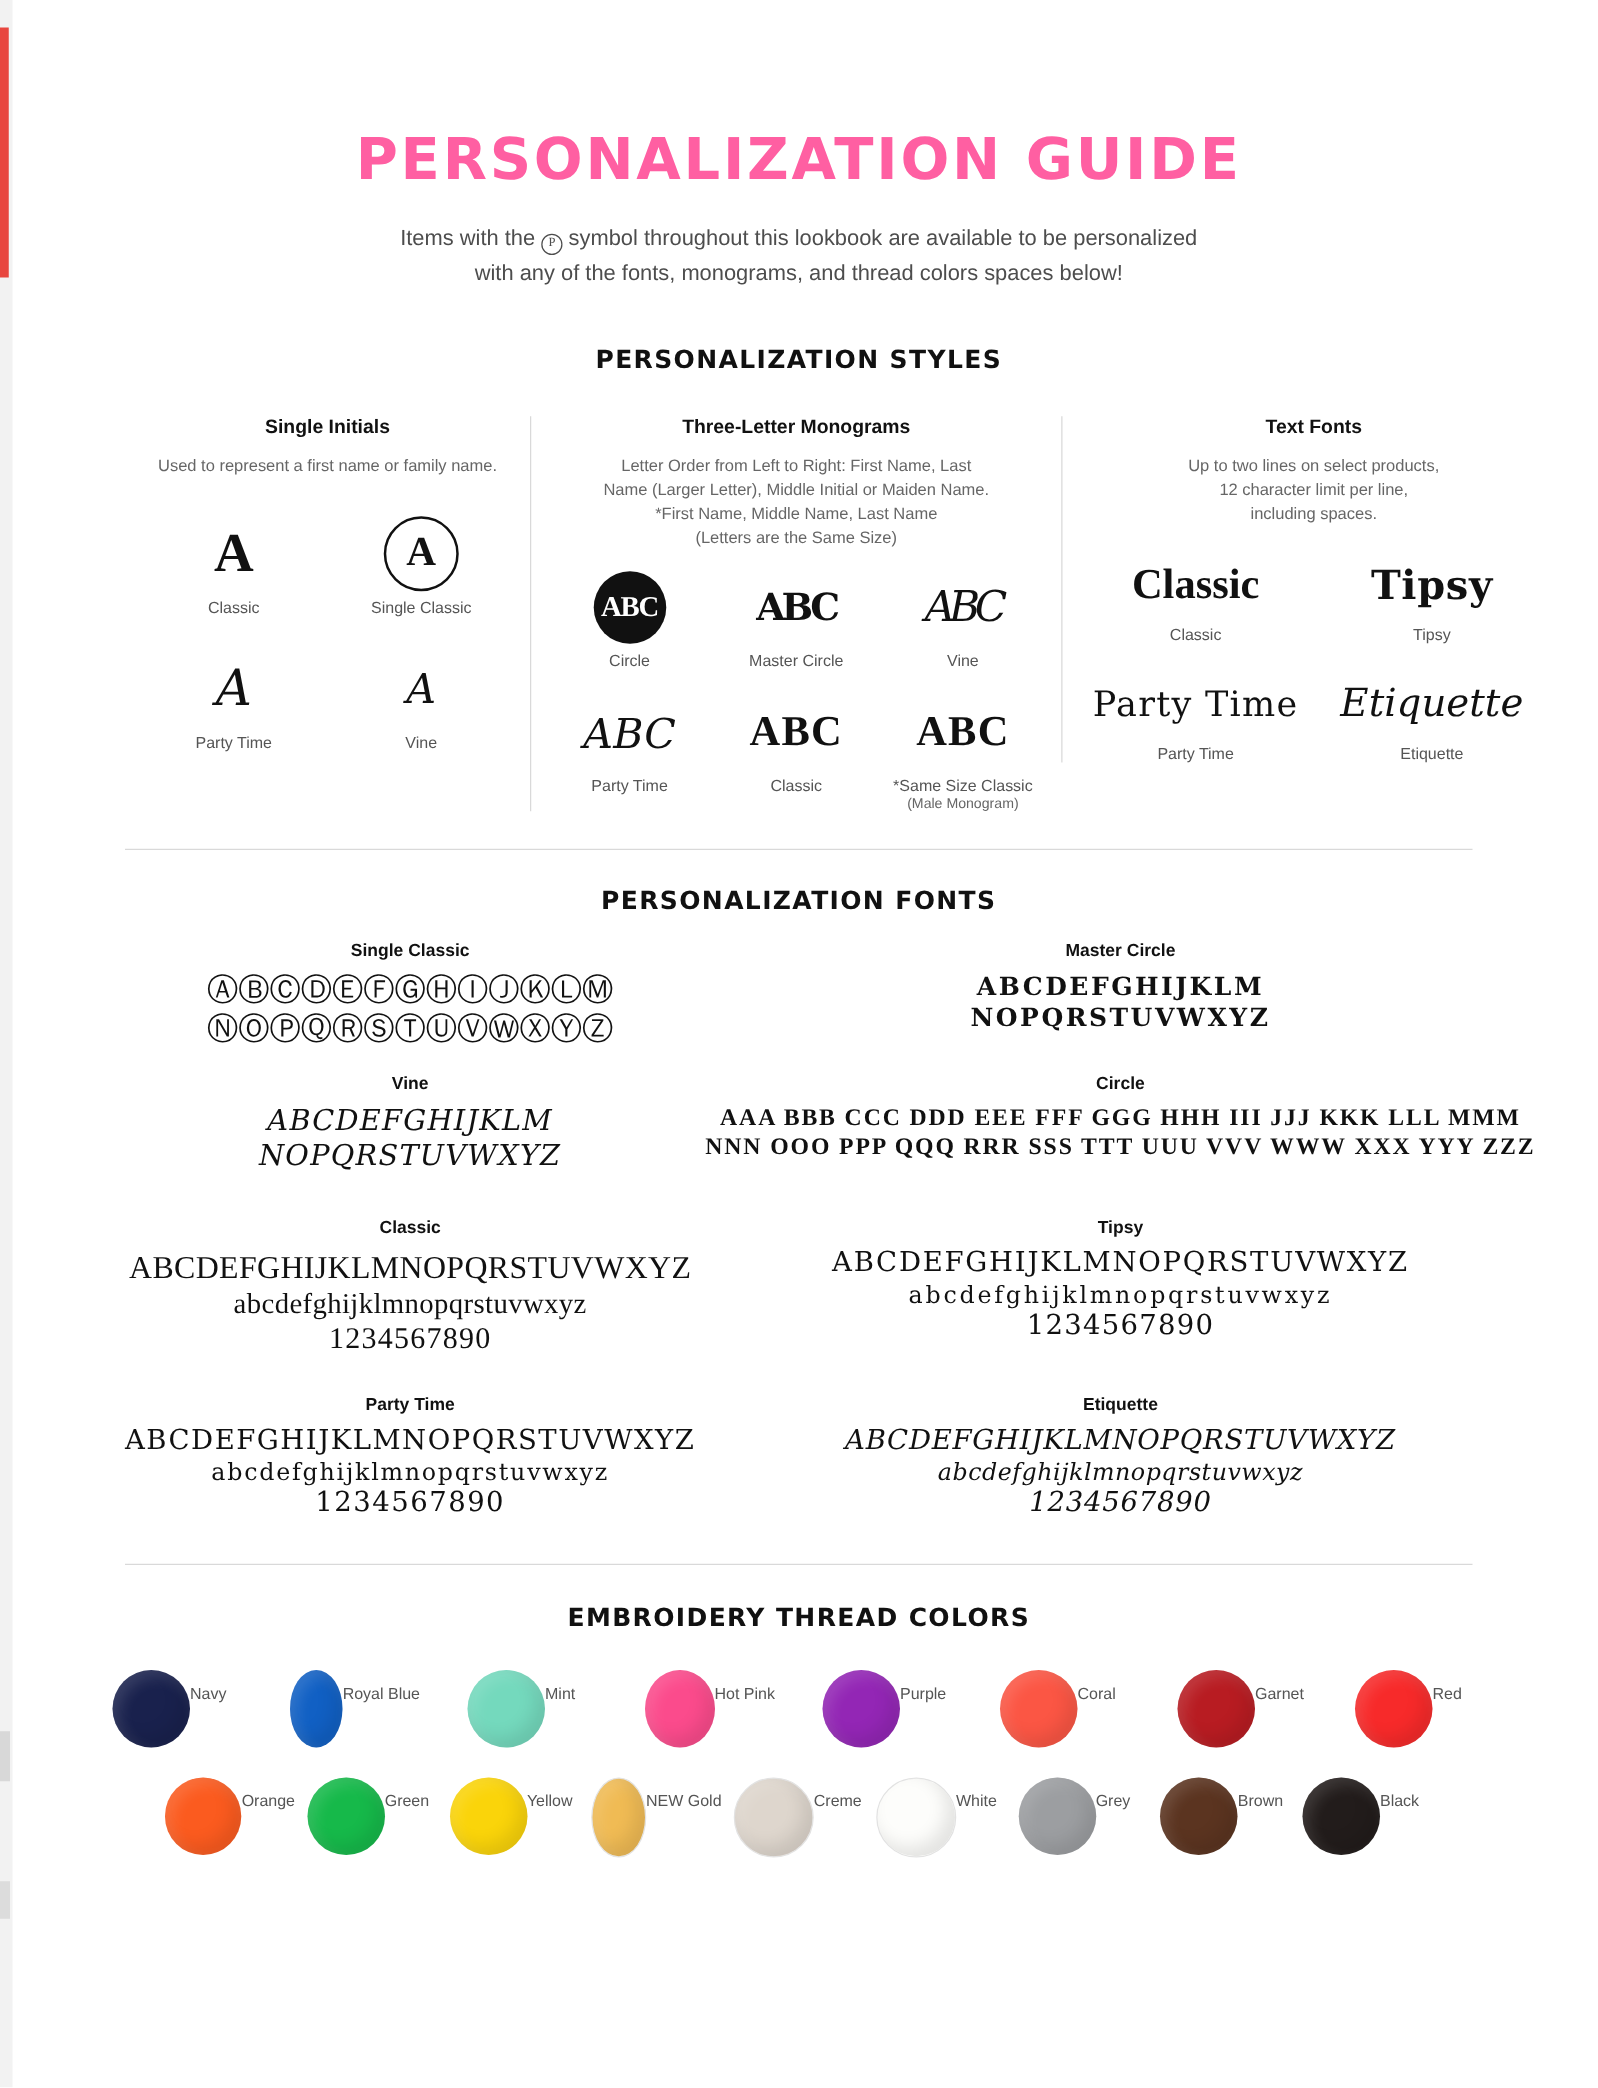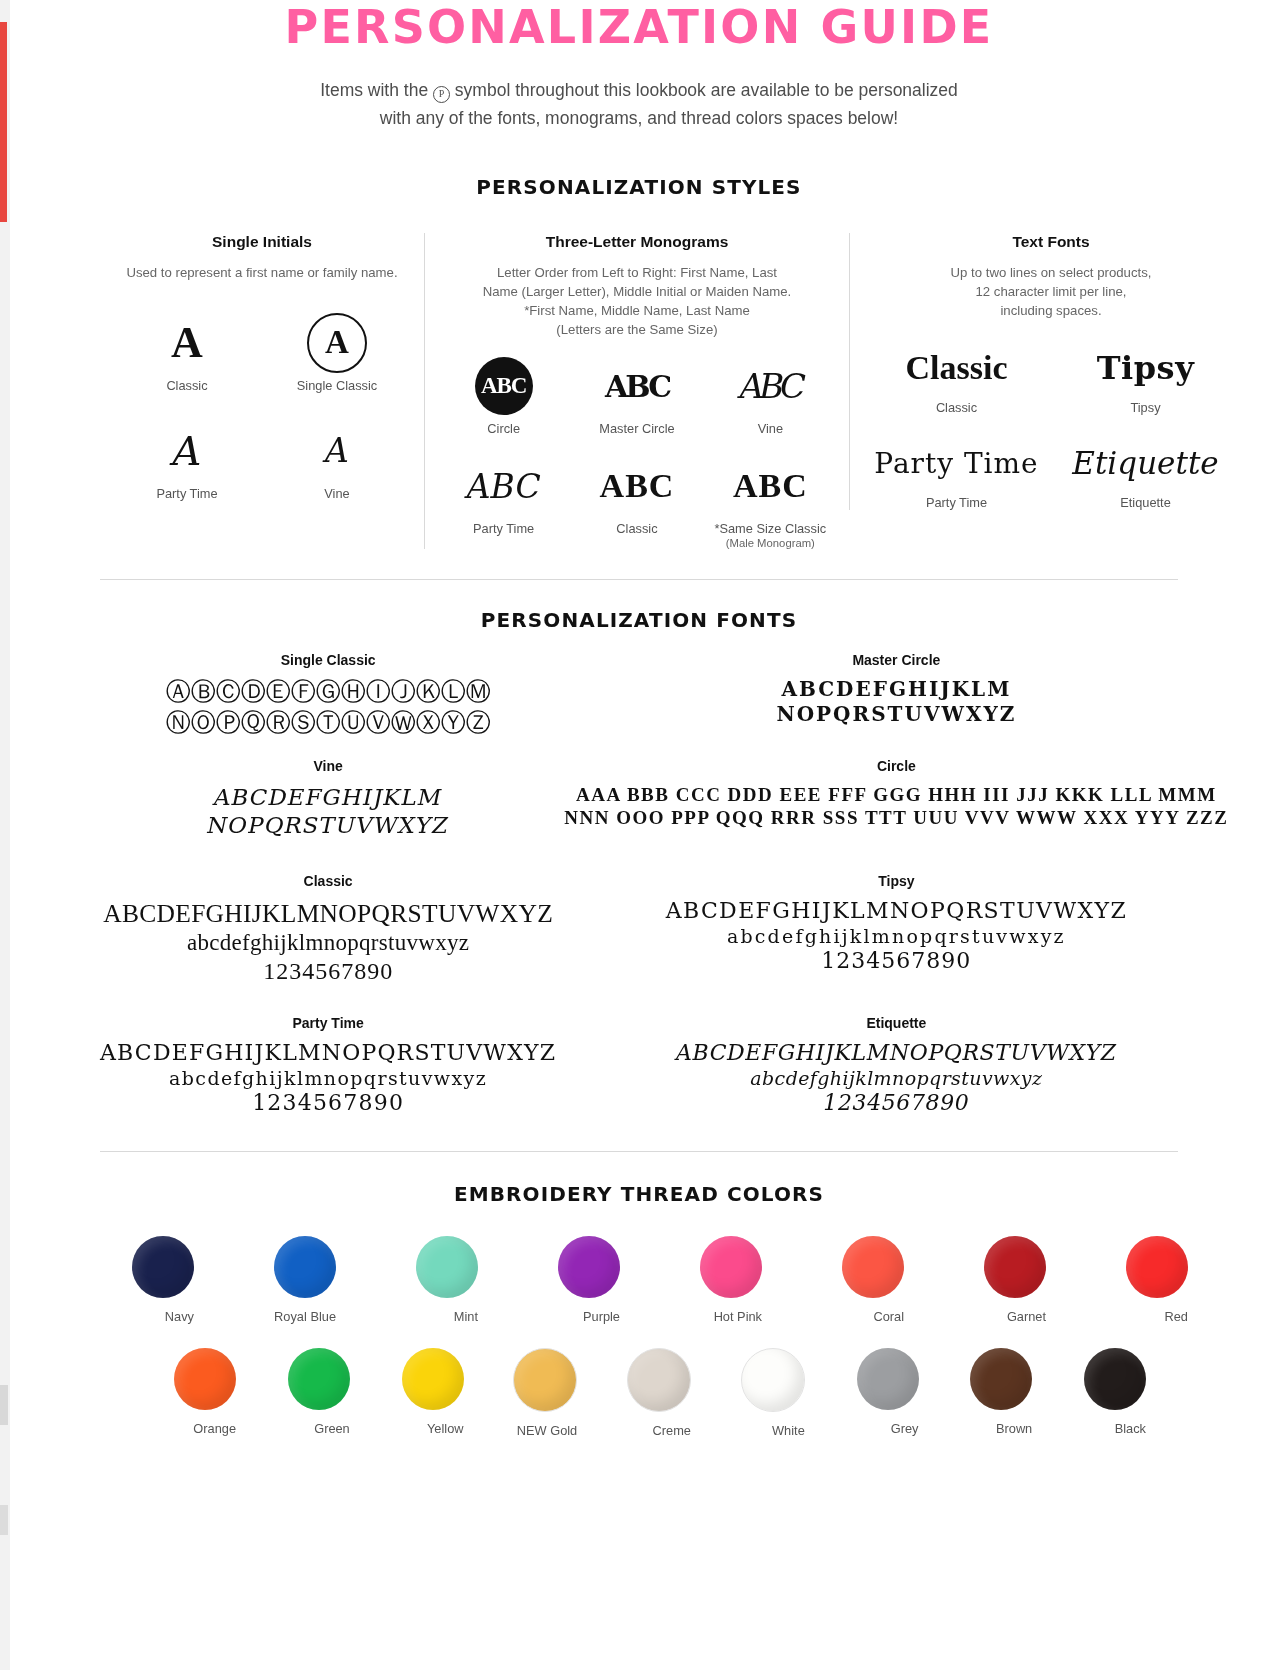--- a/index.html
+++ b/index.html
@@ -20,20 +20,21 @@
   .page{position:absolute;left:0;top:0;width:1278px;height:1670px;}
 
   
   .guide-title{
     text-align:center;
     font-size:46px;
     font-weight:bold;
     letter-spacing:2.2px;
     color:#ff5fa2;
     margin:0;
+    padding-top:100px;
     font-family:"DejaVu Sans", sans-serif;
   }
   .intro{
     text-align:center;
     font-size:17.5px;
     color:#4d4d4d;
     line-height:1.62;
     margin-top:22px;
     font-weight:400;
   }
@@ -136,21 +137,21 @@
   .f-tipsy-num{font-family:"DejaVu Serif", serif;font-size:22px;letter-spacing:1px;}
   .f-party{font-family:"DejaVu Serif", serif;font-size:22px;letter-spacing:1.2px;}
   .f-party-lc{font-family:"DejaVu Serif", serif;font-size:19px;letter-spacing:1.4px;}
   .f-etiq{font-family:"DejaVu Serif", serif;font-style:italic;font-size:22px;letter-spacing:.6px;}
   .f-etiq-lc{font-family:"DejaVu Serif", serif;font-style:italic;font-size:19px;letter-spacing:.4px;}
 
   
   .colors-rows{margin:0 90px;}
   .color-row{display:flex;justify-content:space-between;margin-top:30px;}
   .color-row.row2{margin-top:24px;padding:0 42px;}
-  .swatch-cell{display:flex;flex-direction:column;align-items:flex-end;width:104px;}
+  .swatch-cell{display:flex;flex-direction:row;align-items:flex-start;width:104px;}
   .swatch{
     width:62px;height:62px;border-radius:50%;
     box-shadow:inset -7px -7px 14px rgba(0,0,0,.10), inset 5px 5px 12px rgba(255,255,255,.14);
   }
   .swatch.light-ring{border:1px solid #e2e2e2;}
   .swatch-label{font-size:12.8px;color:#555;margin-top:11px;white-space:nowrap;}
 </style>
 </head>
 <body>
 
@@ -377,28 +378,28 @@
         </div>
         <div class="swatch-cell">
           <div class="swatch" style="background: rgb(17, 96, 196);"></div>
           <div class="swatch-label">Royal Blue</div>
         </div>
         <div class="swatch-cell">
           <div class="swatch" style="background: rgb(116, 217, 189);"></div>
           <div class="swatch-label">Mint</div>
         </div>
         <div class="swatch-cell">
+          <div class="swatch" style="background: rgb(251, 75, 140);"></div>
+          <div class="swatch-label">Hot Pink</div>
+        </div>
+        <div class="swatch-cell">
           <div class="swatch" style="background: rgb(147, 38, 181);"></div>
           <div class="swatch-label">Purple</div>
         </div>
         <div class="swatch-cell">
-          <div class="swatch" style="background: rgb(251, 75, 140);"></div>
-          <div class="swatch-label">Hot Pink</div>
-        </div>
-        <div class="swatch-cell">
           <div class="swatch" style="background: rgb(251, 86, 68);"></div>
           <div class="swatch-label">Coral</div>
         </div>
         <div class="swatch-cell">
           <div class="swatch" style="background: rgb(184, 28, 34);"></div>
           <div class="swatch-label">Garnet</div>
         </div>
         <div class="swatch-cell">
           <div class="swatch" style="background: rgb(247, 42, 42);"></div>
           <div class="swatch-label">Red</div>

